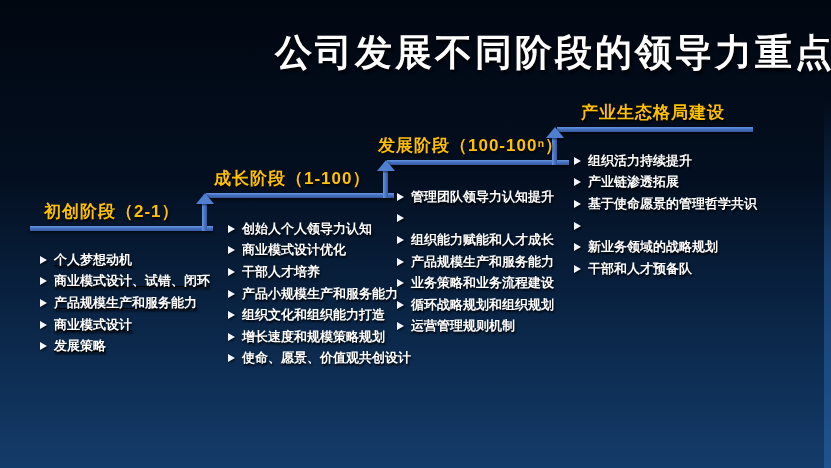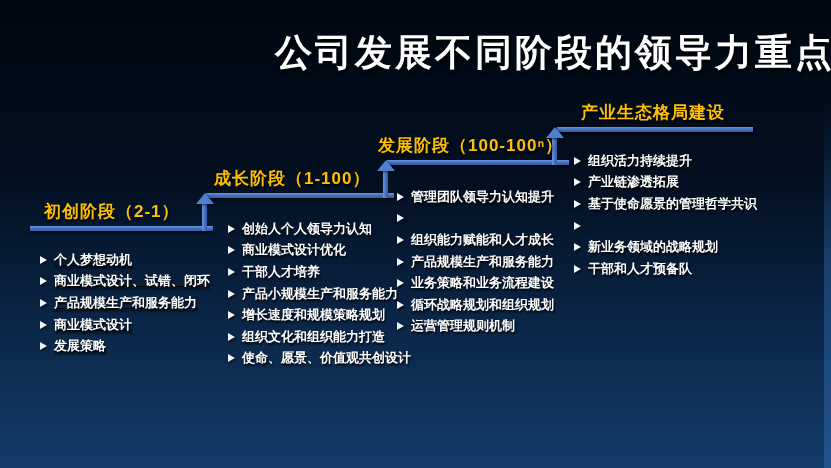--- a/index.html
+++ b/index.html
@@ -143,28 +143,28 @@
       <li>
         <span class="marker"></span>
         <span>干部人才培养</span>
       </li>
       <li>
         <span class="marker"></span>
         <span>产品小规模生产和服务能力</span>
       </li>
       <li>
         <span class="marker"></span>
+        <span>组织文化和组织能力打造</span>
+      </li>
+      <li>
+        <span class="marker"></span>
         <span>增长速度和规模策略规划</span>
       </li>
       <li>
         <span class="marker"></span>
-        <span>组织文化和组织能力打造</span>
-      </li>
-      <li>
-        <span class="marker"></span>
         <span>使命、愿景、价值观共创设计</span>
       </li>
     </ul>
   <ul class="bullets b3">
       <li>
         <span class="marker"></span>
         <span>管理团队领导力认知提升</span>
       </li>
       <li>
         <span class="marker"></span>

